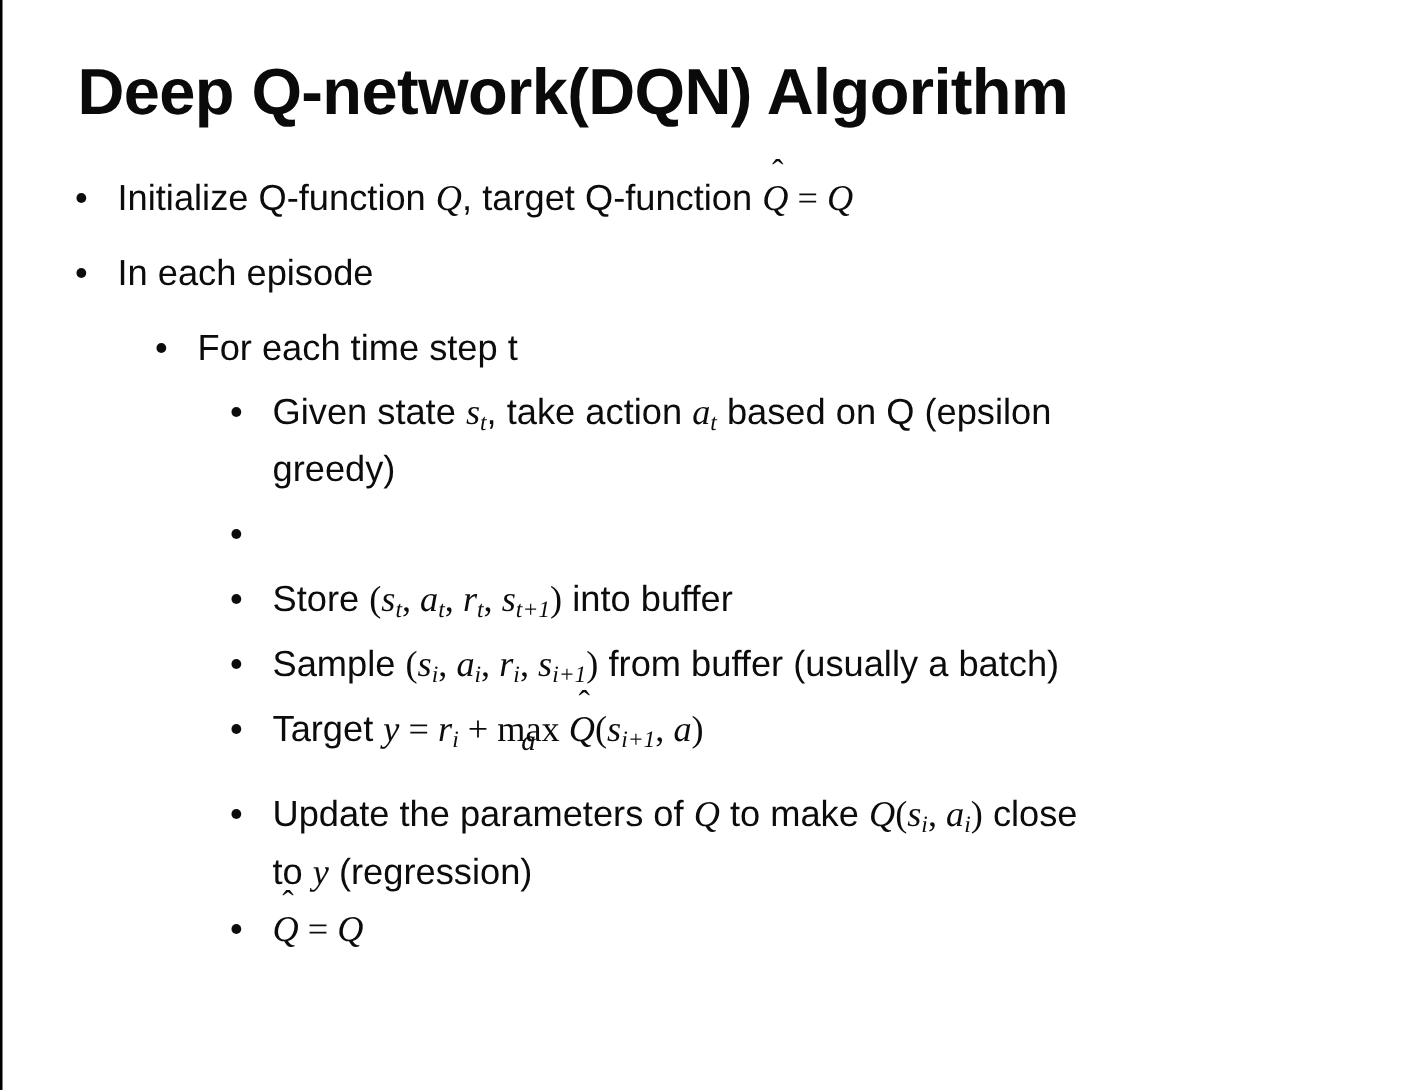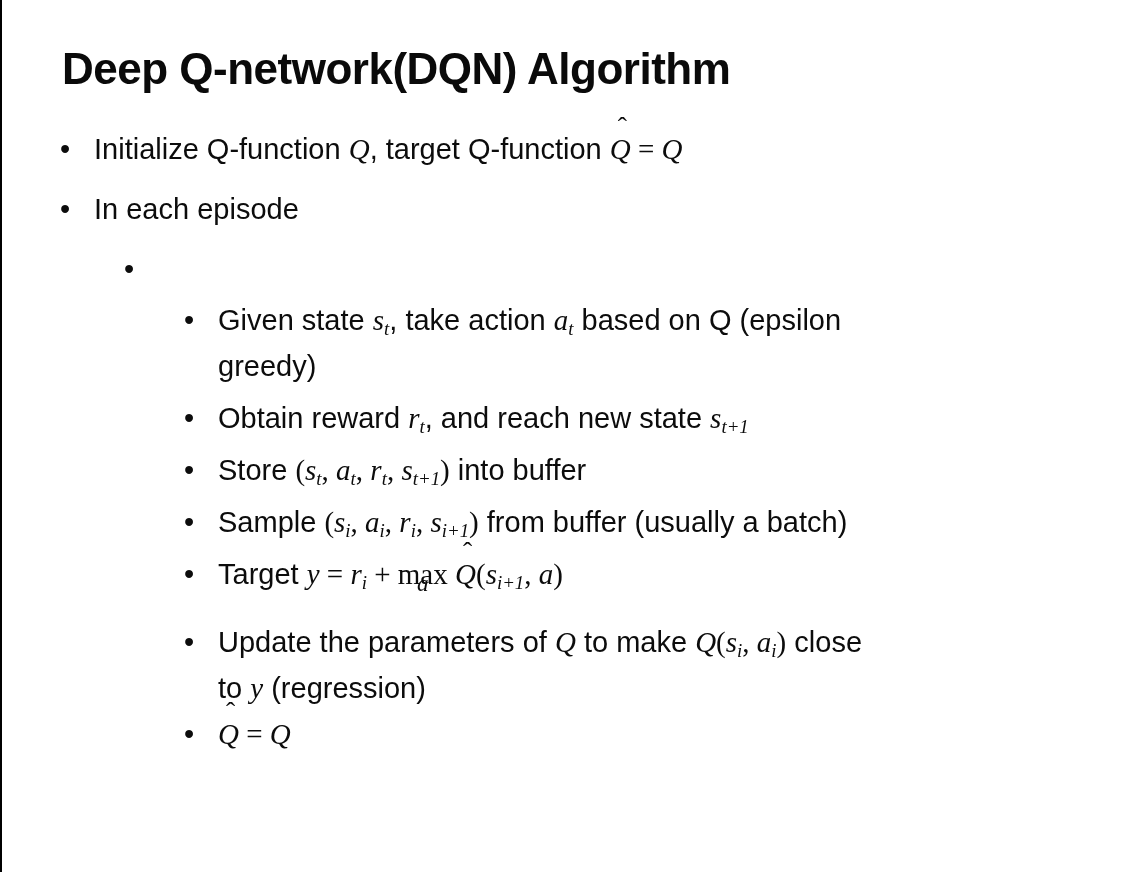--- a/index.html
+++ b/index.html
@@ -8,21 +8,21 @@
     position:relative;
     width:1124px; height:872px;
     background:#ffffff;
     border-left:2px solid #000000;
     overflow:hidden;
     color:#0c0c0c;
     font-family:"Liberation Sans", sans-serif;
   }
   .slide-title {
     margin:44px 0 0 60px;
-    font-size:44px;
+    font-size:52px;
     font-weight:bold;
     letter-spacing:-0.5px;
     color:#0a0a0a;
   }
   .bullets { margin-top:32px; font-size:29px; line-height:46px; }
   .bullet { display:flex; align-items:flex-start; }
   .bullet .dot { flex:none; width:22px; }
   .l1 { padding-left:58px; margin-bottom:14px; }
   .l2 { padding-left:122px; margin-bottom:5px; }
   .l3 { padding-left:182px; margin-bottom:6px; }
@@ -66,30 +66,30 @@
       <span class="content"><span>Initialize Q-function </span><span class="mv">Q</span><span>, target Q-function </span><span class="hat"><span class="hat-c">ˆ</span><span class="mv">Q</span></span><span class="mm"> = </span><span class="mv">Q</span></span>
     </div>
 
     <div class="bullet l1">
       <span class="dot">•</span>
       <span class="content"><span>In each episode</span></span>
     </div>
 
     <div class="bullet l2">
       <span class="dot">•</span>
+      <span class="content"><span>For each time step t</span></span>
     </div>
 
     <div class="bullet l3">
       <span class="dot">•</span>
       <span class="content"><span>Given state </span><span class="mv">s</span><sub class="msub">t</sub><span>, take action </span><span class="mv">a</span><sub class="msub">t</sub><span> based on Q (epsilon</span><br><span>greedy)</span></span>
     </div>
 
     <div class="bullet l3">
       <span class="dot">•</span>
-      <span class="content"><span>Obtain reward </span><span class="mv">r</span><sub class="msub">t</sub><span>, and reach new state </span><span class="mv">s</span><sub class="msub">t+1</sub></span>
     </div>
 
     <div class="bullet l3">
       <span class="dot">•</span>
       <span class="content"><span>Store </span><span class="mm">(</span><span class="mv">s</span><sub class="msub">t</sub><span class="mm">, </span><span class="mv">a</span><sub class="msub">t</sub><span class="mm">, </span><span class="mv">r</span><sub class="msub">t</sub><span class="mm">, </span><span class="mv">s</span><sub class="msub">t+1</sub><span class="mm">)</span><span> into buffer</span></span>
     </div>
 
     <div class="bullet l3">
       <span class="dot">•</span>
       <span class="content"><span>Sample </span><span class="mm">(</span><span class="mv">s</span><sub class="msub">i</sub><span class="mm">, </span><span class="mv">a</span><sub class="msub">i</sub><span class="mm">, </span><span class="mv">r</span><sub class="msub">i</sub><span class="mm">, </span><span class="mv">s</span><sub class="msub">i+1</sub><span class="mm">)</span><span> from buffer (usually a batch)</span></span>

